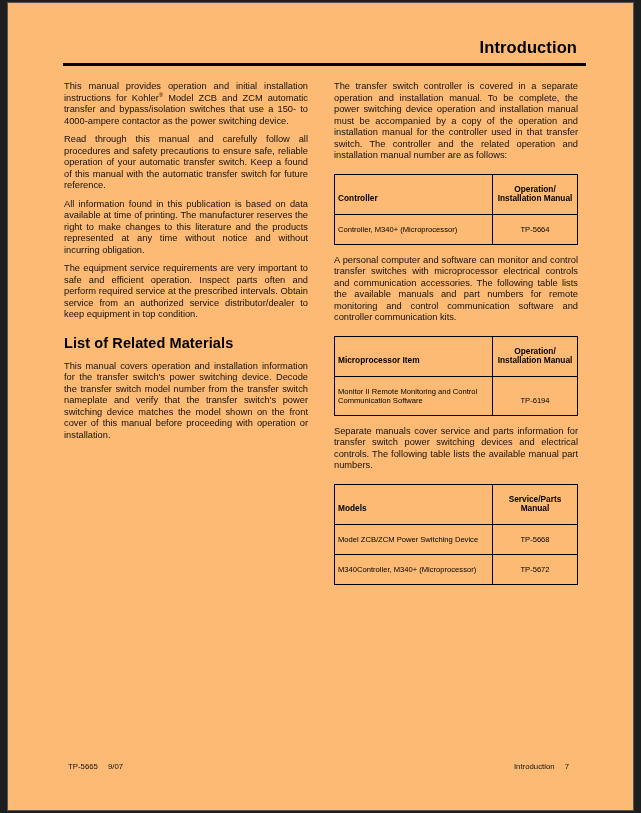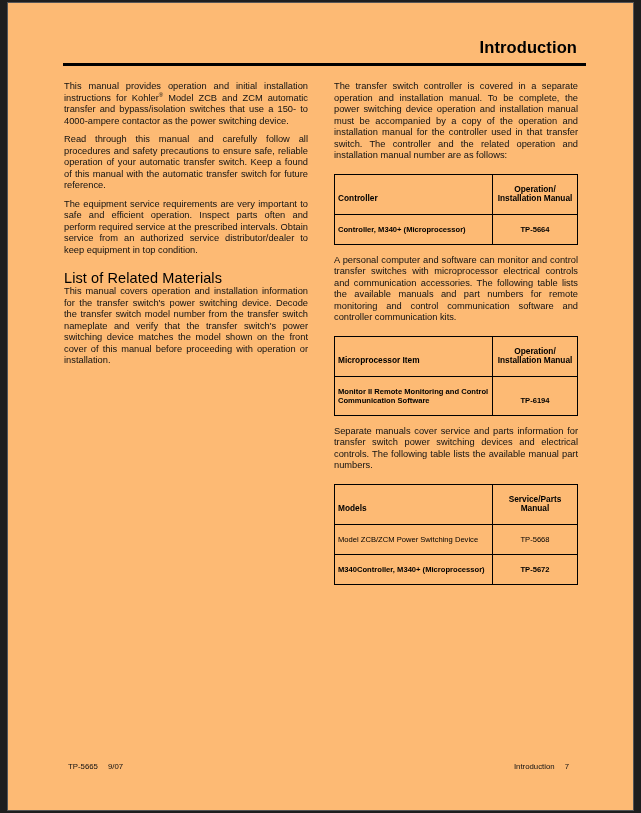--- a/index.html
+++ b/index.html
@@ -17,49 +17,50 @@
   .header-rule {
     position: absolute; left: 55px; top: 60px; width: 523px; height: 3px; background: #000;
   }
   .col { position: absolute; top: 78px; width: 244px; }
   .col-left { left: 56px; }
   .col-right { left: 326px; }
   p {
     margin: 0 0 7px 0; font-size: 9.3px; line-height: 11.5px; text-align: justify; color: #111;
   }
   h2 {
-    margin: 14px 0 0 0; font-size: 14.5px; font-weight: normal; letter-spacing: 0.1px;
+    margin: 14px 0 10px 0; font-size: 14.5px; font-weight: bold; letter-spacing: 0.1px;
   }
   sup { font-size: 6px; line-height: 0; }
   table.doc {
     border-collapse: collapse; width: 244px; margin: 12px 0 10px 0; font-size: 7.6px;
   }
   table.doc th, table.doc td { border-left: 1px solid #000; border-right: 1px solid #000; padding: 10px 3px; }
   table.doc thead th { border-top: 1.5px solid #000; border-bottom: 1px solid #000; font-weight: bold; font-size: 8.3px; vertical-align: bottom; line-height: 9.6px; }
   table.doc thead th.c1 { text-align: left; }
   table.doc thead th.c2 { text-align: center; width: 78px; }
   table.doc tbody td { border-bottom: 1px solid #000; line-height: 9px; vertical-align: bottom; }
   table.doc tbody td.c2 { text-align: center; }
-  table.doc tbody tr:last-child td { border-bottom: 1.5px solid #000; font-weight: bold; }
+  table.doc tbody tr:last-child td { border-bottom: 1.5px solid #000; }
   .footer { position: absolute; top: 759px; font-size: 7.8px; color: #111; }
   .footer-left { left: 60px; }
   .footer-right { right: 64px; }
   .footer .gap { display: inline-block; width: 10px; }
 </style>
 </head>
 <body>
 
 <div class="page">
 
   <div class="header-title">Introduction</div>
   <div class="header-rule"></div>
 
   <div class="col col-left">
     <p><span>This manual provides operation and initial installation instructions for Kohler</span><sup>®</sup><span> Model ZCB and ZCM automatic transfer and bypass/isolation switches that use a 150- to 4000-ampere contactor as the power switching device.</span></p>
     <p>Read through this manual and carefully follow all procedures and safety precautions to ensure safe, reliable operation of your automatic transfer switch. Keep a found of this manual with the automatic transfer switch for future reference.</p>
+    <p>All information found in this publication is based on data available at time of printing. The manufacturer reserves the right to make changes to this literature and the products represented at any time without notice and without incurring obligation.</p>
     <p>The equipment service requirements are very important to safe and efficient operation. Inspect parts often and perform required service at the prescribed intervals. Obtain service from an authorized service distributor/dealer to keep equipment in top condition.</p>
 
     <h2>List of Related Materials</h2>
     <p>This manual covers operation and installation information for the transfer switch's power switching device. Decode the transfer switch model number from the transfer switch nameplate and verify that the transfer switch's power switching device matches the model shown on the front cover of this manual before proceeding with operation or installation.</p>
   </div>
 
   <div class="col col-right">
     <p>The transfer switch controller is covered in a separate operation and installation manual. To be complete, the power switching device operation and installation manual must be accompanied by a copy of the operation and installation manual for the controller used in that transfer switch. The controller and the related operation and installation manual number are as follows:</p>
 
     <table class="doc">

